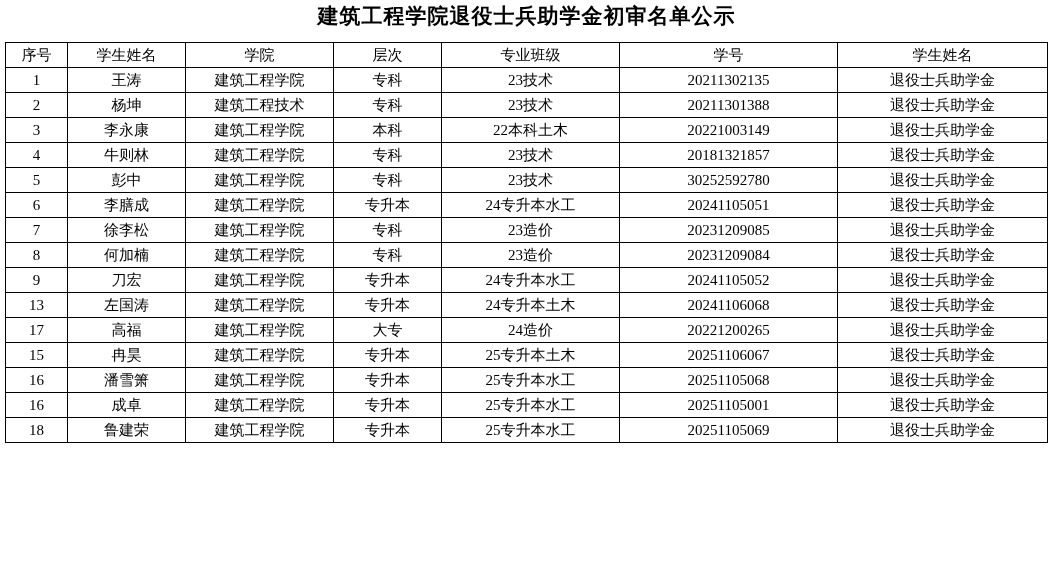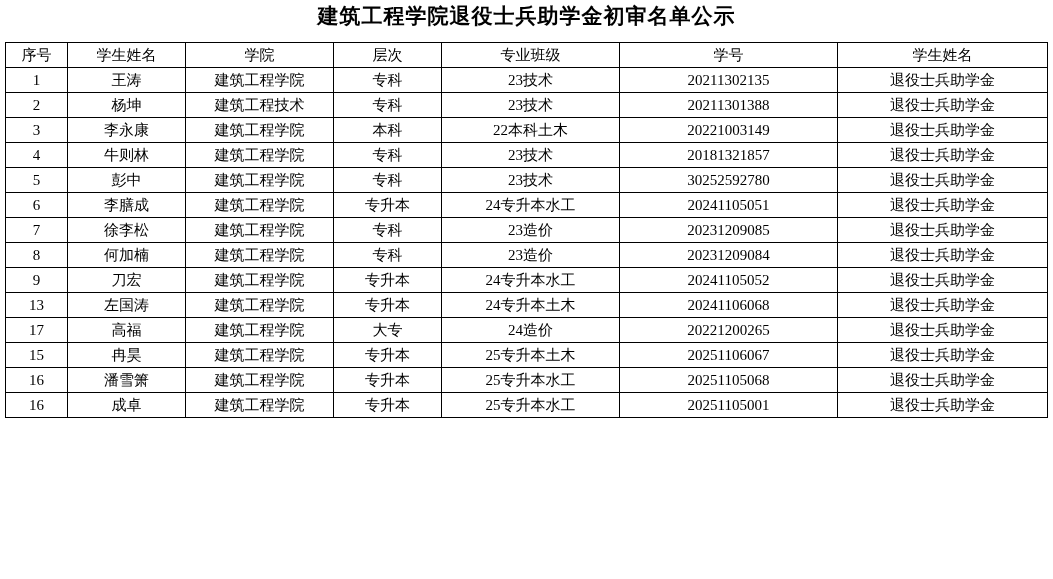--- a/index.html
+++ b/index.html
@@ -205,15 +205,24 @@
         </tr>
       <tr>
           <td>16</td>
           <td>成卓</td>
           <td>建筑工程学院</td>
           <td>专升本</td>
           <td>25专升本水工</td>
           <td>20251105001</td>
           <td>退役士兵助学金</td>
         </tr>
+      <tr>
+          <td>18</td>
+          <td>鲁建荣</td>
+          <td>建筑工程学院</td>
+          <td>专升本</td>
+          <td>25专升本水工</td>
+          <td>20251105069</td>
+          <td>退役士兵助学金</td>
+        </tr>
     </tbody>
   </table>
 </div>
 
 </body></html>

